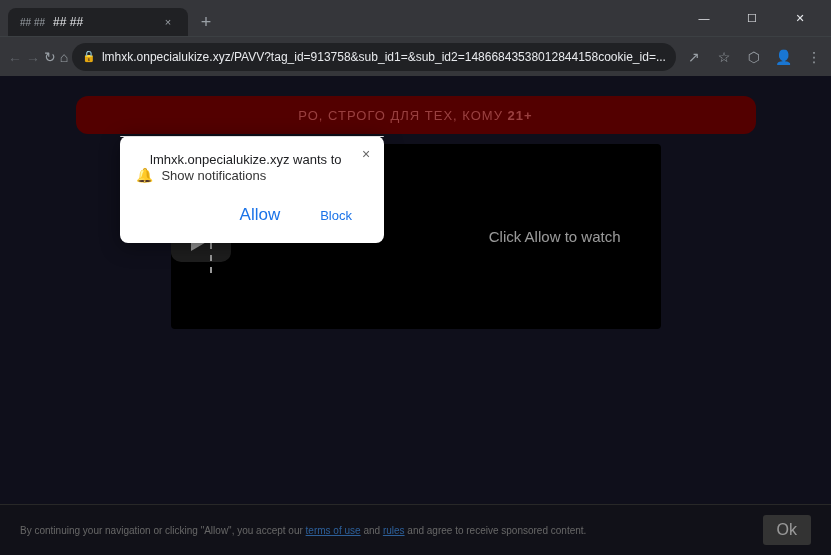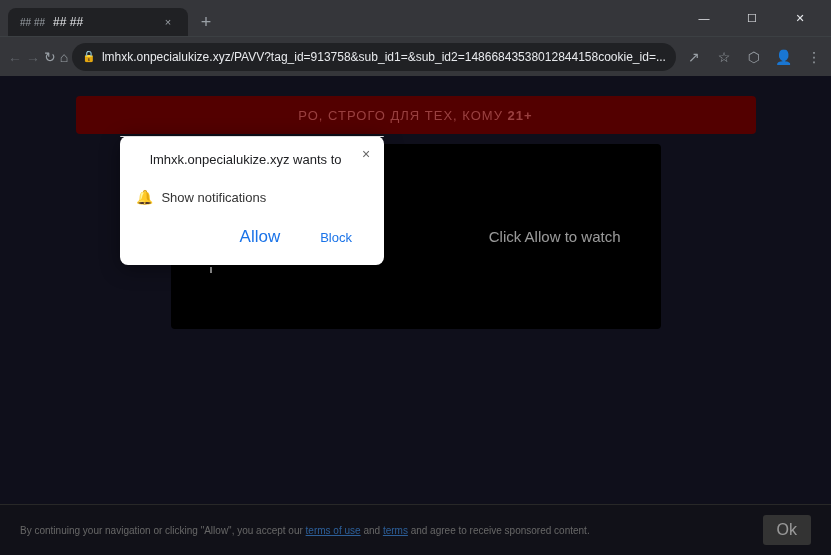--- a/index.html
+++ b/index.html
@@ -161,21 +161,21 @@
       display: flex;
       flex-direction: column;
       align-items: center;
     }
     .site-header-bar {
       width: 100%;
       max-width: 680px;
       margin: 20px auto 0;
       background: #8b0000;
       height: 38px;
-      border-radius: 4px;
+      border-radius: 12px;
       display: flex;
       align-items: center;
       justify-content: center;
     }
     .site-header-text {
       color: #e8d5b7;
       font-size: 13px;
       letter-spacing: 1px;
       font-weight: 500;
     }
@@ -302,21 +302,21 @@
       justify-content: center;
       font-size: 14px;
       color: #666;
       cursor: pointer;
       border-radius: 50%;
     }
     .dialog-site {
       font-size: 13px;
       color: #202124;
       font-weight: 400;
-      margin-bottom: 22px;
+      margin-bottom: 0;
       padding-right: 20px;
       padding-left: 14px;
     }
     .dialog-option {
       display: flex;
       align-items: center;
       gap: 8px;
       margin-bottom: 16px;
     }
     .bell-icon {
@@ -416,21 +416,21 @@
         </div>
         <div class="play-button-outer">
           <div class="play-triangle"></div>
         </div>
         <span class="click-allow-text">Click Allow to watch</span>
       </div>
     </div>
 
     <div class="cookie-bar">
       <span class="cookie-text">
-        <span>By continuing your navigation or clicking "Allow", you accept our </span><a class="cookie-link">terms of use</a><span> and </span><a class="cookie-link">terms</a><span> and agree to receive sponsored content.</span>
+        <span>By continuing your navigation or clicking "Allow", you accept our </span><a class="cookie-link">terms of use</a><span> and </span><a class="cookie-link">rules</a><span> and agree to receive sponsored content.</span>
       </span>
       <button class="ok-btn">Ok</button>
     </div>
 
     <div class="popup-overlay"></div>
 
     <div class="notification-dialog">
       <div class="dialog-divider"></div>
       <div class="dialog-close">×</div>
       <div class="dialog-site">lmhxk.onpecialukize.xyz wants to</div>

